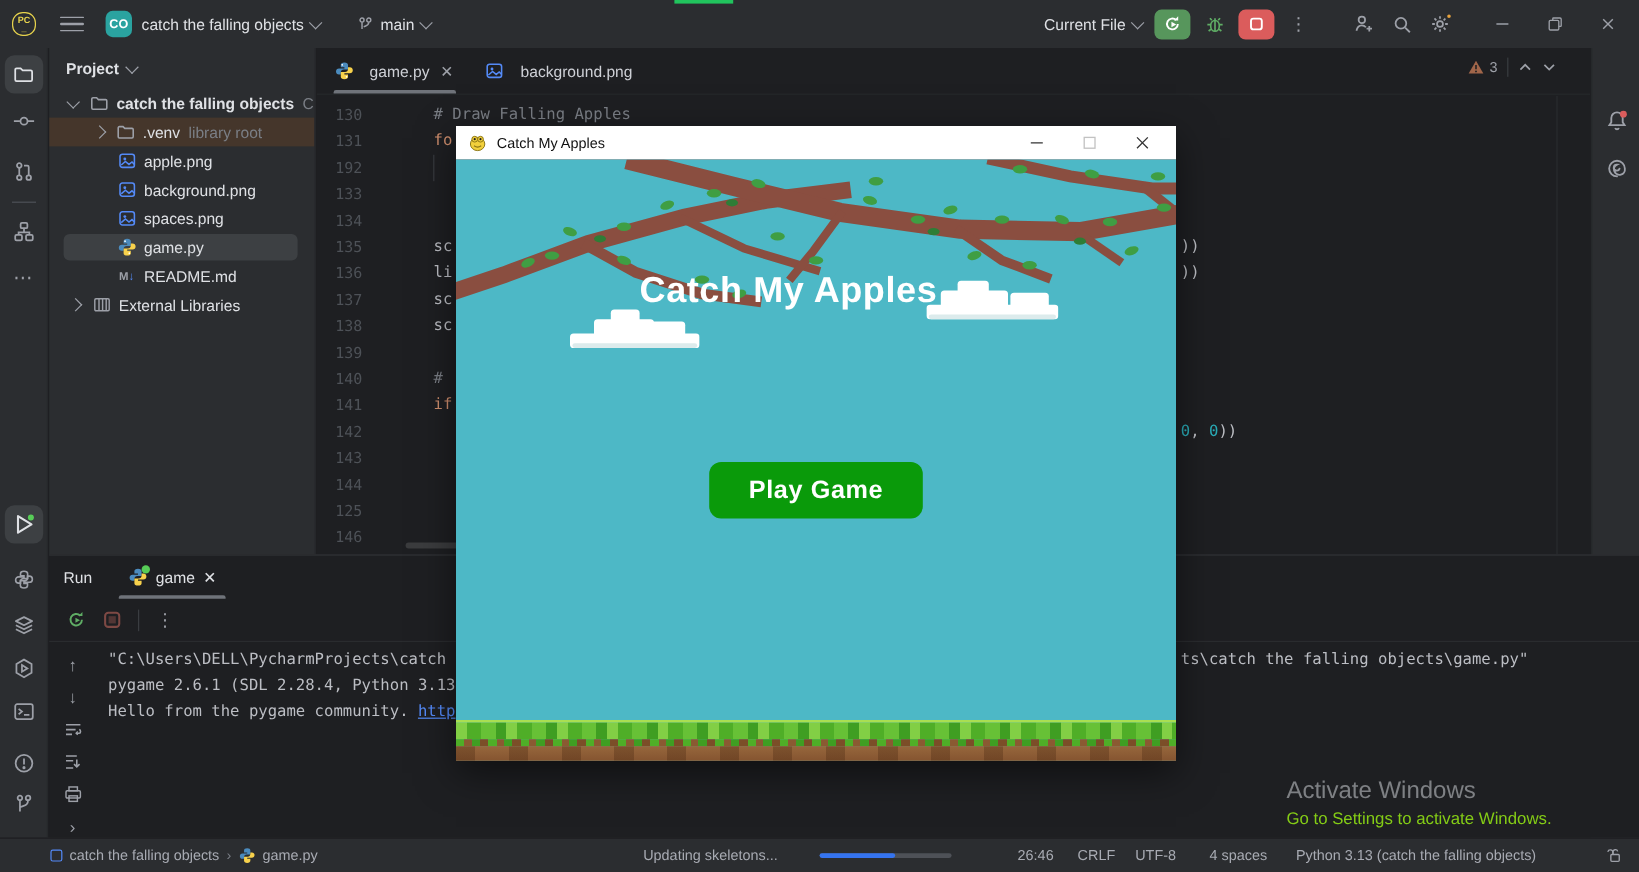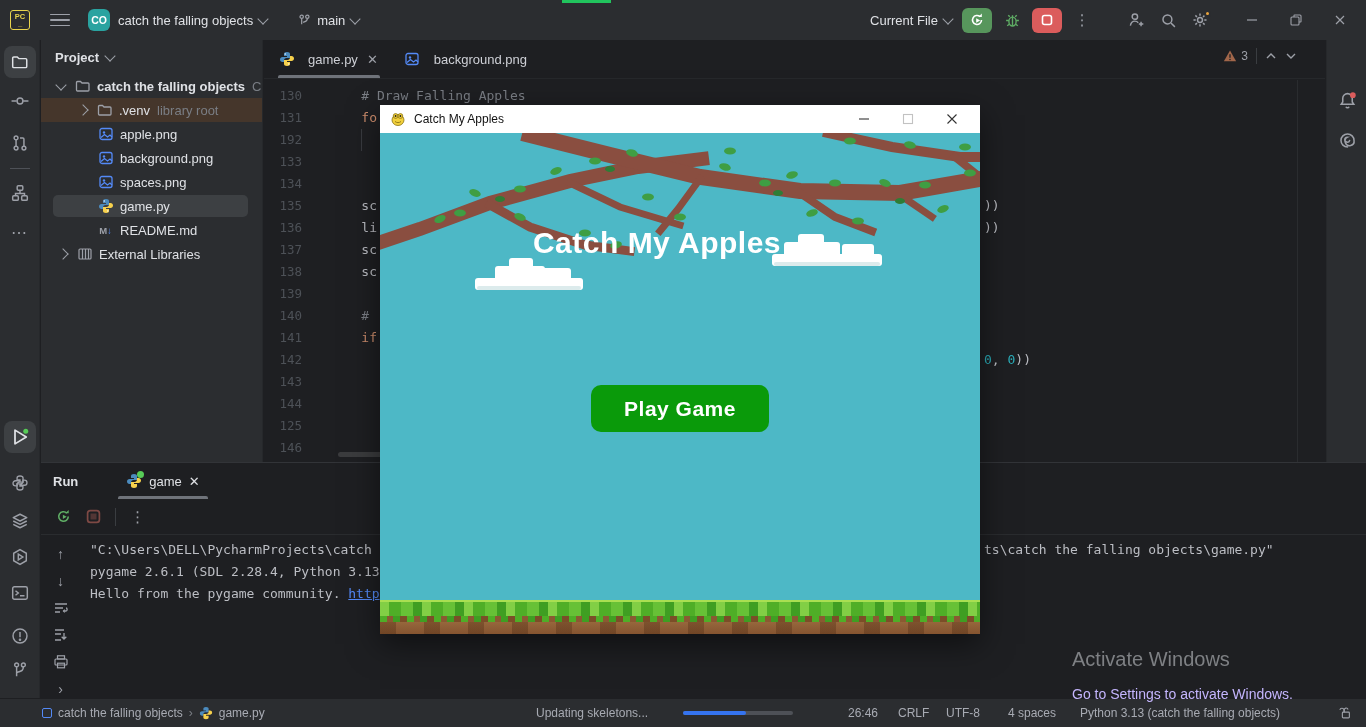--- a/index.html
+++ b/index.html
@@ -4,21 +4,21 @@
 <style>
   * { margin:0; padding:0; box-sizing:border-box; }
   html,body { width:1366px; height:727px; overflow:hidden; background:#1e1f22;
     font-family:"Liberation Sans", sans-serif; color:#dfe1e5; }
   .app { position:relative; width:1366px; height:727px; background:#1e1f22; }
 
   
   .titlebar { position:absolute; left:0; top:0; width:1366px; height:40px; background:#2b2d30;
     display:flex; align-items:center; }
   .topstrip { position:absolute; left:562px; top:0; width:49px; height:3px; background:#21c45d; z-index:60; }
-  .pclogo { width:20px; height:20px; margin-left:10px; border:1.5px solid #e8d44d; border-radius:3px;
+  .pclogo { width:20px; height:20px; margin-left:10px; border:1.5px solid #e8d44d; border-radius:9px;
     color:#e8d44d; font-size:7.5px; font-weight:bold; display:flex; flex-direction:column;
     align-items:center; justify-content:center; line-height:7px; }
   .pclogo i { font-style:normal; }
   .burger { margin-left:20px; width:20px; display:flex; flex-direction:column; gap:4px; cursor:pointer; }
   .burger span { height:1.6px; background:#9da0a8; border-radius:1px; }
   .projbadge { margin-left:18px; width:22px; height:22px; border-radius:6px; background:#2aa3a0;
     color:#fff; font-size:10.5px; font-weight:bold; display:flex; align-items:center; justify-content:center; }
   .projname { margin-left:8px; font-size:13px; color:#dfe1e5; }
   .chev { width:8px; height:8px; border-right:1.4px solid #9da0a8; border-bottom:1.4px solid #9da0a8;
     transform:rotate(45deg); display:inline-block; margin:0 4px 3px 6px; }
@@ -74,21 +74,21 @@
   .cl { flex:1; position:relative; white-space:pre; color:#bcbec4; }
   .cl .cmt { color:#7a7e85; } .cl .kw { color:#cf8e6d; } .cl .num { color:#2aacb8; }
   .rfrag { position:absolute; left:654px; top:0; white-space:pre; }
   .iguide { position:absolute; left:31px; top:0; height:22px; border-left:1px solid #393b40; }
   .ed-vline { position:absolute; right:27px; top:40px; bottom:0; width:1px; background:#2a2c2f; }
   .hsb { position:absolute; left:74px; bottom:5px; width:86px; height:5px; border-radius:3px; background:rgba(255,255,255,.13); }
 
   
   .runpanel { position:absolute; left:41px; top:462px; width:1325px; height:236px; background:#1e1f22; border-top:1px solid #323438; }
   .rp-head { height:36px; display:flex; align-items:center; padding-left:12px; }
-  .rp-title { font-size:13px; font-weight:bold; color:#dfe1e5; margin-right:40px;text-align:right; }
+  .rp-title { font-size:13px; font-weight:normal; color:#dfe1e5; margin-right:22px;text-align:right; }
   .rtab { position:relative; height:36px; display:flex; align-items:center; gap:7px; font-size:13px; color:#dfe1e5; padding:8px 8px; cursor:pointer; }
   .rtab::after { content:""; position:absolute; left:0; right:0; bottom:0; height:3px; background:#6f737a; border-radius:2px 2px 0 0; }
   .rp-tools { height:36px; display:flex; align-items:center; gap:14px; padding-left:14px; border-bottom:1px solid #2a2c2f; }
   .rp-tools .sep { width:1px; height:18px; background:#3a3d41; }
   .rp-body { position:relative; height:163px; }
   .rp-gutter { position:absolute; left:0; top:0; width:39px; height:163px; display:flex; flex-direction:column; align-items:center; gap:9px; padding-top:10px; color:#9da0a8; }
   .rp-gutter .gi { width:22px; height:20px; display:flex; align-items:center; justify-content:center; cursor:pointer; font-size:14px; }
   .console { position:absolute; left:49px; top:4px; right:0; font-family:"DejaVu Sans Mono", monospace; font-size:13px; color:#bcbec4; }
   .conrow { position:relative; height:22px; line-height:22px; white-space:pre; }
   .conrow .rpart { position:absolute; left:894px; top:0; }
@@ -99,21 +99,21 @@
     border-top:1px solid #1e1f22; font-size:12px; color:#a8abb3; }
   .sb { position:absolute; top:0; height:28px; display:flex; align-items:center; gap:6px; cursor:pointer; }
   .sb-sq { width:10px; height:10px; border:1.5px solid #548af7; border-radius:2px; }
   .sb-crumbsep { color:#7a7e85; }
   .progress { position:absolute; left:683px; top:12px; width:110px; height:4px; border-radius:2px; background:#4e5157; }
   .progress i { display:block; height:4px; border-radius:2px; background:#3574f0; }
 
   
   .watermark { position:absolute; left:1072px; top:648px; color:#7e8084; pointer-events:none; }
   .watermark .l1 { font-size:20px; font-weight:300; }
-  .watermark .l2 { font-size:14px; color:#c4b5fd; margin-top:15px; }
+  .watermark .l2 { font-size:14px; color:#84cc16; margin-top:3px; }
 
   
   .gamewin { position:absolute; left:380px; top:105px; width:600px; height:529px; z-index:50;
     box-shadow:0 10px 30px rgba(0,0,0,.5); }
   .gw-titlebar { height:28px; background:#ffffff; display:flex; align-items:center; padding:0 6px 0 10px; }
   .gw-title { font-size:12px; color:#111; margin-left:8px; flex:1; }
   .gw-btn { width:44px; height:28px; display:flex; align-items:center; justify-content:center; cursor:pointer; }
   .gw-content { position:relative; height:501px; overflow:hidden; }
   .gw-heading { position:absolute; left:277px; top:93px; transform:translateX(-50%); z-index:3;
     font-size:30px; font-weight:bold; color:#fff; white-space:nowrap; letter-spacing:.5px; }

